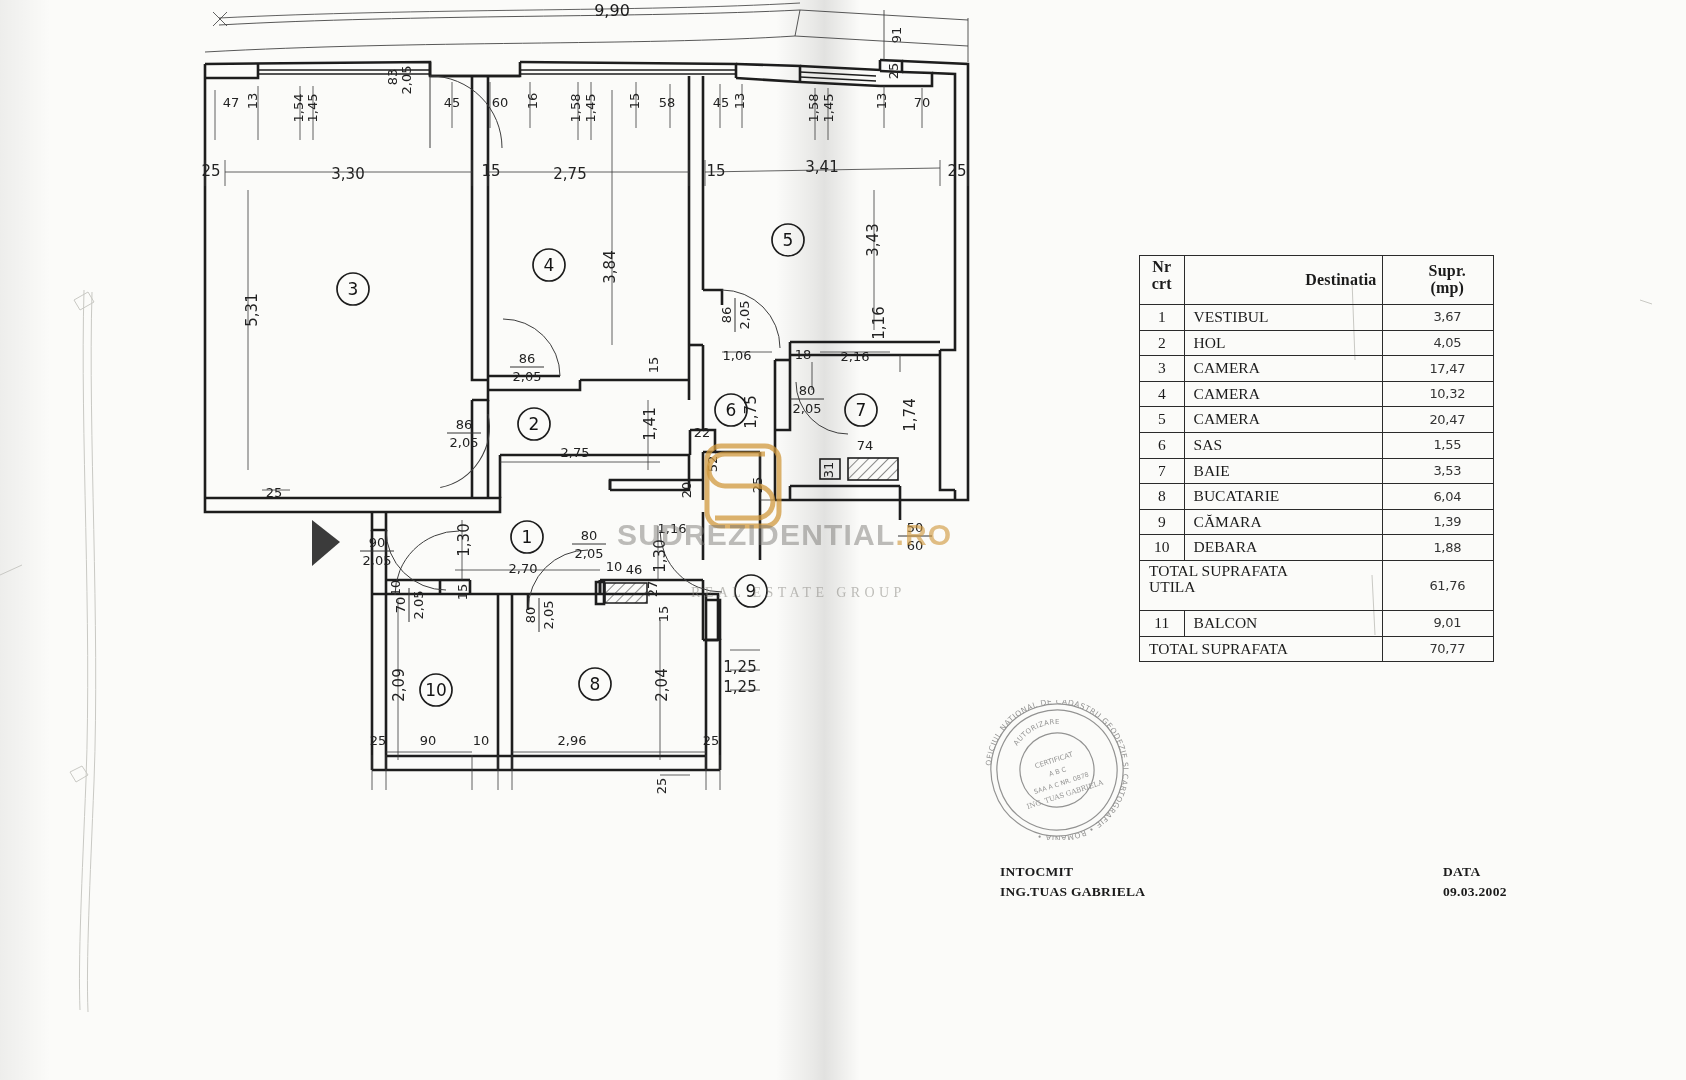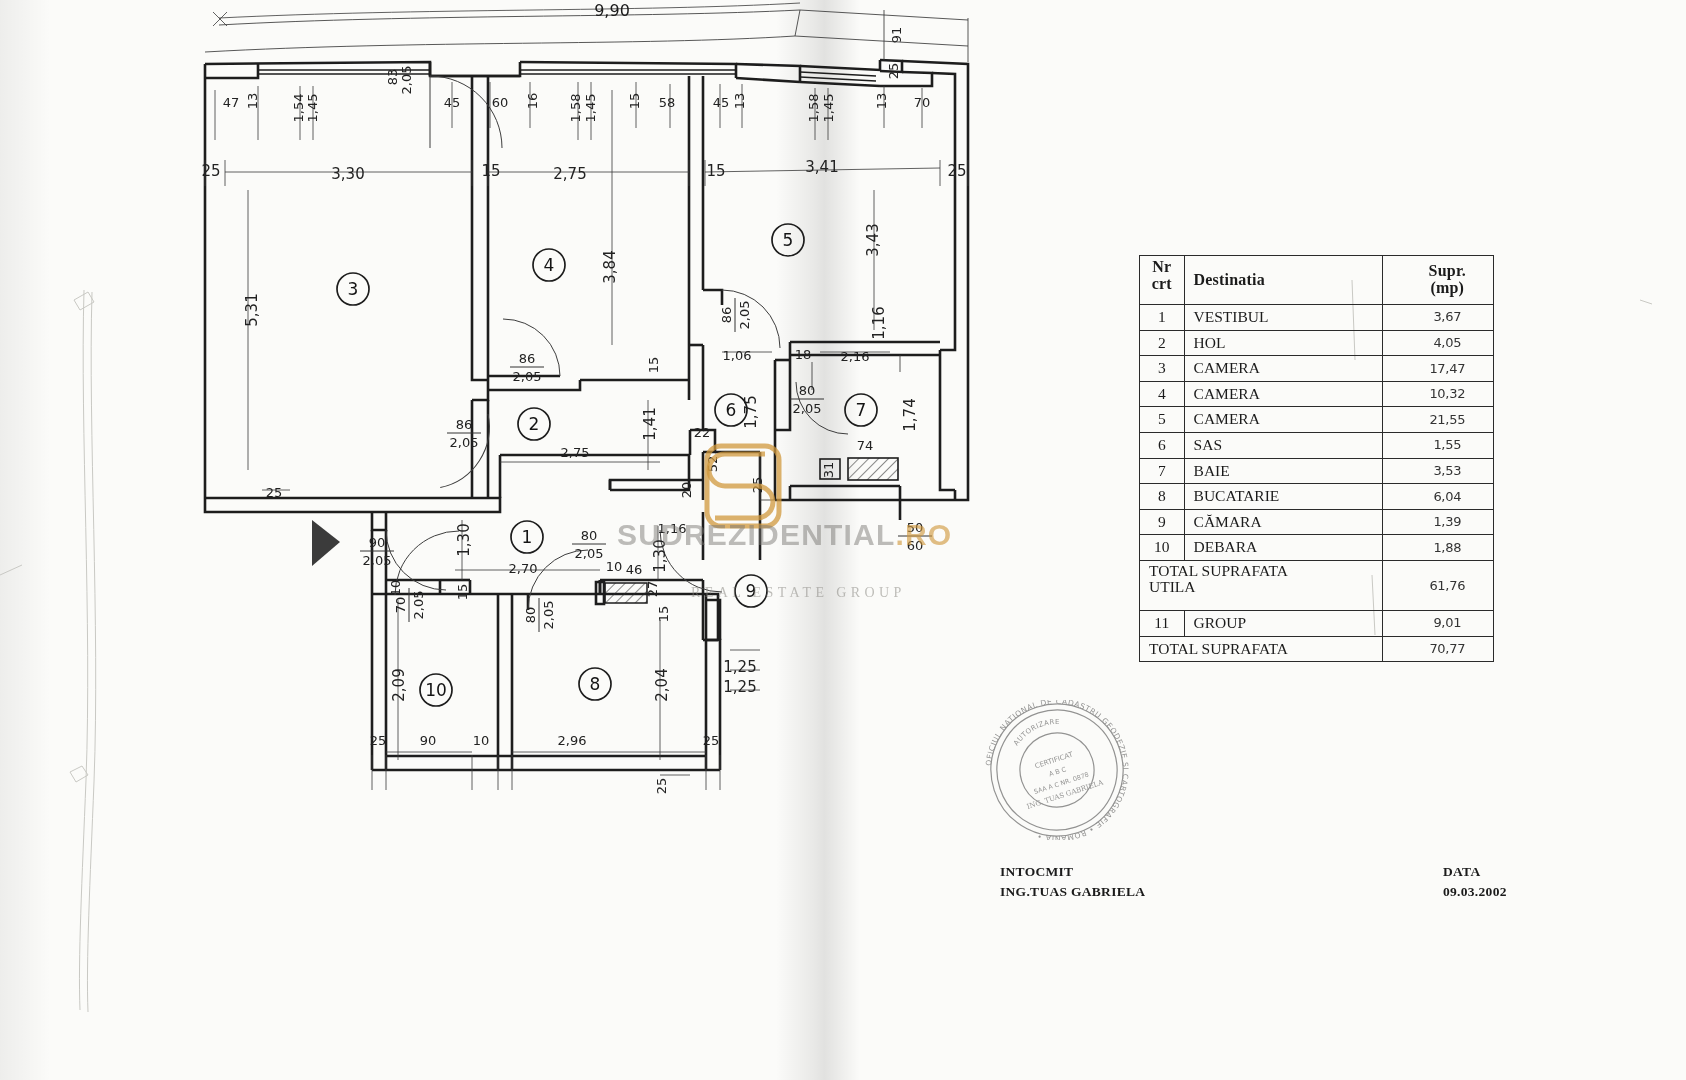--- a/index.html
+++ b/index.html
@@ -488,21 +488,21 @@
     </g>
   </svg>
 
   <table id="info-table">
     <thead>
       <tr>
         <th class="c-nr hdr-nr">
           <div>Nr</div>
           <div>crt</div>
         </th>
-        <th class="c-dest" style="text-align:left">Destinatia</th>
+        <th class="c-dest" style="text-align:right">Destinatia</th>
         <th class="c-sup">
           <div>Supr.</div>
           <div>(mp)</div>
         </th>
       </tr>
     </thead>
     <tbody id="table-body">
         <tr>
           <td class="c-nr row-cell">1</td>
           <td class="c-dest row-cell">VESTIBUL</td>
@@ -519,21 +519,21 @@
           <td class="c-sup row-cell val">17,47</td>
         </tr>
         <tr>
           <td class="c-nr row-cell">4</td>
           <td class="c-dest row-cell">CAMERA</td>
           <td class="c-sup row-cell val">10,32</td>
         </tr>
         <tr>
           <td class="c-nr row-cell">5</td>
           <td class="c-dest row-cell">CAMERA</td>
-          <td class="c-sup row-cell val">21,55</td>
+          <td class="c-sup row-cell val">20,47</td>
         </tr>
         <tr>
           <td class="c-nr row-cell">6</td>
           <td class="c-dest row-cell">SAS</td>
           <td class="c-sup row-cell val">1,55</td>
         </tr>
         <tr>
           <td class="c-nr row-cell">7</td>
           <td class="c-dest row-cell">BAIE</td>
           <td class="c-sup row-cell val">3,53</td>
@@ -552,21 +552,21 @@
           <td class="c-nr row-cell">10</td>
           <td class="c-dest row-cell">DEBARA</td>
           <td class="c-sup row-cell val">1,88</td>
         </tr>
         <tr>
           <td class="total-label" colspan="2">TOTAL SUPRAFATA<br>UTILA</td>
           <td class="c-sup val">61,76</td>
         </tr>
         <tr>
           <td class="c-nr row-cell">11</td>
-          <td class="c-dest row-cell">GROUP</td>
+          <td class="c-dest row-cell">BALCON</td>
           <td class="c-sup row-cell val">9,01</td>
         </tr>
         <tr>
           <td class="total-label2 row-cell" colspan="2">TOTAL SUPRAFATA</td>
           <td class="c-sup row-cell val">70,77</td>
         </tr>
       </tbody>
   </table>
 
   <div class="foot" id="intocmit">

